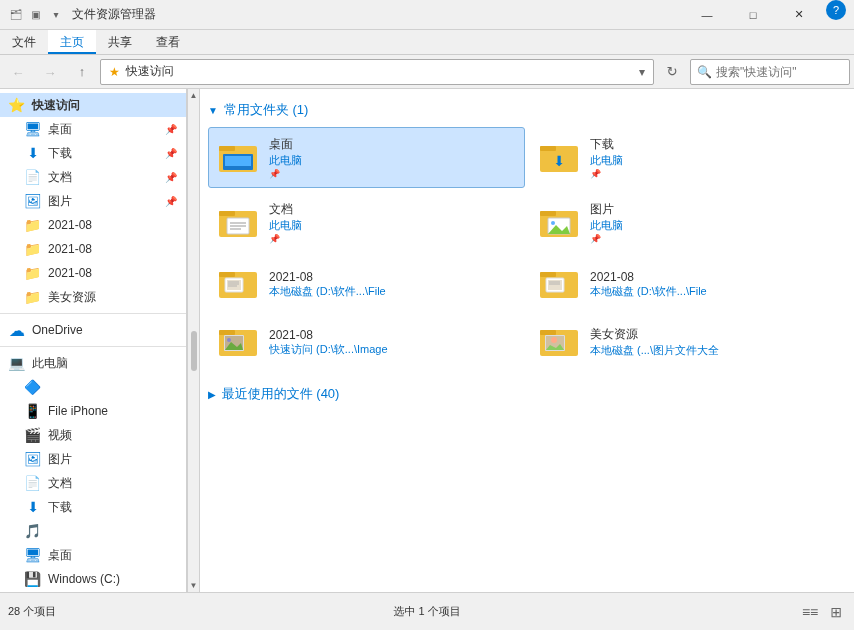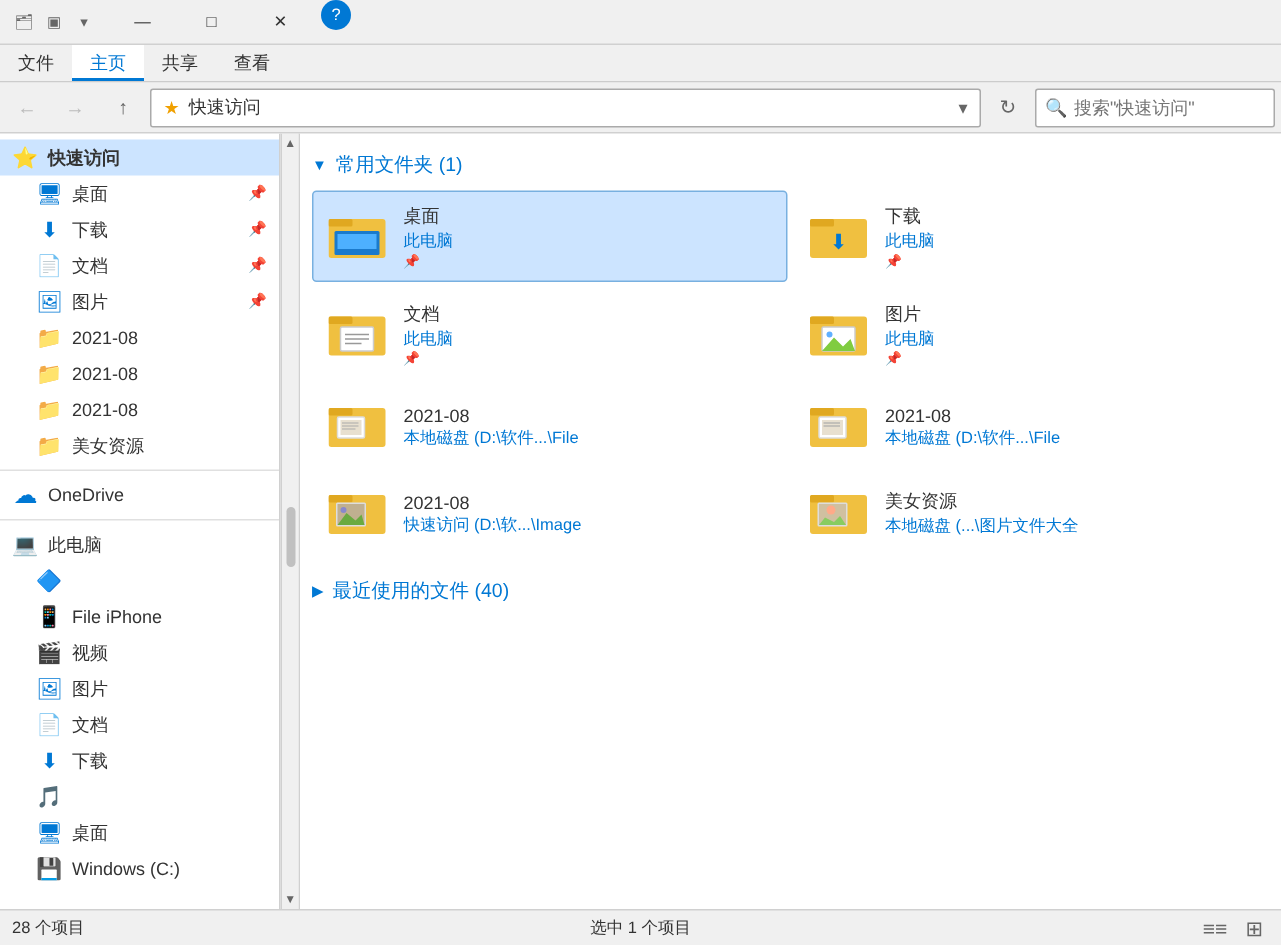--- a/index.html
+++ b/index.html
@@ -55,41 +55,42 @@
     .folder-grid { display: grid; grid-template-columns: repeat(2, 1fr); gap: 4px; margin-bottom: 12px; }
     .folder-item { display: flex; align-items: center; padding: 8px 10px; cursor: pointer; border-radius: 3px; border: 1px solid transparent; }
     .folder-item.selected { background: #cce4ff; border-color: #78b0e0; }
     .folder-icon { width: 40px; height: 36px; margin-right: 10px; flex-shrink: 0; position: relative; }
     .folder-info { flex: 1; min-width: 0; }
     .folder-name { font-size: 12px; color: #333; font-weight: 500; white-space: nowrap; overflow: hidden; text-overflow: ellipsis; }
     .folder-sub { font-size: 11px; color: #0078d4; white-space: nowrap; overflow: hidden; text-overflow: ellipsis; }
     .folder-pin { font-size: 9px; color: #999; margin-top: 1px; }
 
     
-    .status-bar { height: 24px; background: #f0f0f0; border-top: 1px solid #d0d0d0; display: flex; align-items: center; padding: 0 8px; color: #333; font-size: 11px; justify-content: space-between; }
+    .status-bar { height: 38px; background: #f0f0f0; border-top: 1px solid #d0d0d0; display: flex; align-items: center; padding: 0 8px; color: #333; font-size: 11px; justify-content: space-between; }
     .status-right { display: flex; gap: 4px; align-items: center; }
     .view-btn { background: none; border: none; cursor: pointer; color: #666; font-size: 14px; padding: 2px 4px; }
 
     
     .sidebar::-webkit-scrollbar { width: 6px; }
     .sidebar::-webkit-scrollbar-track { background: #f0f0f0; }
     .sidebar::-webkit-scrollbar-thumb { background: #c0c0c0; border-radius: 3px; }
     .content::-webkit-scrollbar { width: 6px; }
     .content::-webkit-scrollbar-track { background: #f0f0f0; }
     .content::-webkit-scrollbar-thumb { background: #c0c0c0; border-radius: 3px; }
   </style>
 </head>
 <body>
 
 <div class="title-bar">
   <div class="title-bar-icons">
     <span>🗂</span>
     <span>▣</span>
     <span>▾</span>
   </div>
+  <div class="title-bar-title">文件资源管理器</div>
   <div class="title-bar-controls">
     <button class="nav-btn">—</button>
     <button class="nav-btn">□</button>
     <button class="nav-btn close-btn">✕</button>
     <button class="nav-btn" style="background:#0078d4;color:white;border-radius:50%;width:20px;height:20px;font-size:11px;margin-left:4px;">?</button>
   </div>
 </div>
 
 <div class="ribbon">
   <div class="ribbon-tabs">

